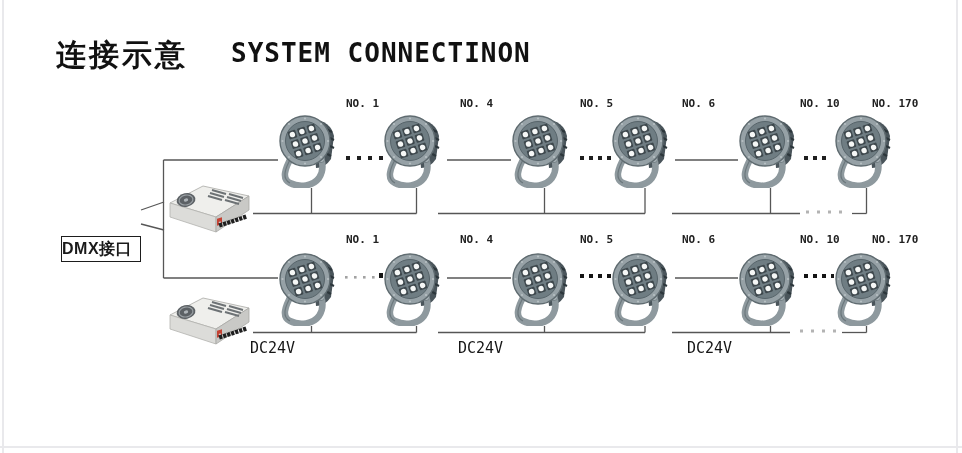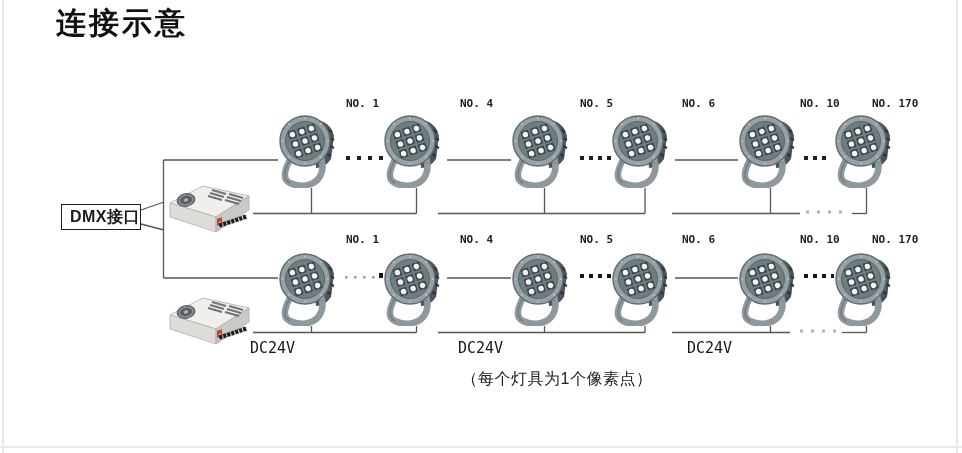--- a/index.html
+++ b/index.html
@@ -1,30 +1,30 @@
 <!DOCTYPE html>
 <html><head>
 <meta charset="utf-8">
 <style>
   html,body{margin:0;padding:0;background:#fff;}
   #canvas{
     position:relative;width:962px;height:453px;background:#ffffff;overflow:hidden;
     font-family:"Liberation Sans","DejaVu Sans",sans-serif;color:#1a1a1a;
   }
-  .abs{position:absolute;}
+  .abs{position:absolute;margin-top:32px;}
   
   .frame-v{position:absolute;top:0;width:1.5px;height:453px;background:#e9e9ec;}
   .frame-h{position:absolute;left:0;width:962px;height:1.5px;background:#e9e9ec;}
   
   .title-zh{left:56px;top:3px;font-size:30px;font-weight:bold;letter-spacing:3px;color:#111;}
   .title-en{left:231px;top:6px;font-size:26px;font-weight:bold;letter-spacing:1px;
             font-family:"DejaVu Sans Mono","Liberation Mono",monospace;color:#111;}
   
   .dmx-box{left:61px;top:204px;width:80px;height:26px;border:1.6px solid #1d1d1d;background:#fff;
-           display:flex;align-items:center;justify-content:flex-end;font-size:16px;font-weight:600;
+           display:flex;align-items:center;justify-content:flex-start;font-size:16px;font-weight:600;
            letter-spacing:0.5px;box-sizing:border-box;}
   
   #wires{position:absolute;left:0;top:0;width:962px;height:453px;}
   
   .light{position:absolute;width:64px;height:76px;background:#fff;}
   .light svg{width:64px;height:76px;display:block;}
   .psu{position:absolute;width:86px;height:57px;background:#fff;}
   .psu svg{width:86px;height:57px;display:block;}
   
   .no-label{position:absolute;font-family:"DejaVu Sans Mono","Liberation Mono",monospace;
@@ -138,20 +138,21 @@
   </defs>
 </svg>
 
 <div id="canvas">
 
   <div class="frame-v" style="left:2px"></div>
   <div class="frame-v" style="left:956px"></div>
   <div class="frame-h" style="top:446px"></div>
 
   <div class="abs title-zh">连接示意</div>
+  <div class="abs title-en">SYSTEM CONNECTINON</div>
 
   <svg id="wires" viewBox="0 0 962 453">
     <g stroke="#565656" stroke-width="1.3" fill="none">
 
       <path d="M141 210 L164 202"></path>
       <path d="M141 224 L164 230"></path>
       <path d="M163.5 160 V278"></path>
 
       <path d="M163.5 160 H310"></path>
         <path d="M415 160 H543"></path>
@@ -319,15 +320,14 @@
   <div class="no-label" style="left:460px;top:233px">NO. 4</div>
   <div class="no-label" style="left:580px;top:233px">NO. 5</div>
   <div class="no-label" style="left:682px;top:233px">NO. 6</div>
   <div class="no-label" style="left:800px;top:233px">NO. 10</div>
   <div class="no-label" style="left:872px;top:233px">NO. 170</div>
 
   <div class="dc-label" style="left:250px;top:339px">DC24V</div>
   <div class="dc-label" style="left:458px;top:339px">DC24V</div>
   <div class="dc-label" style="left:687px;top:339px">DC24V</div>
 
-  <div class="abs note">（每个灯具为1个像素点）</div>
 
 </div>
 
 </body></html>

